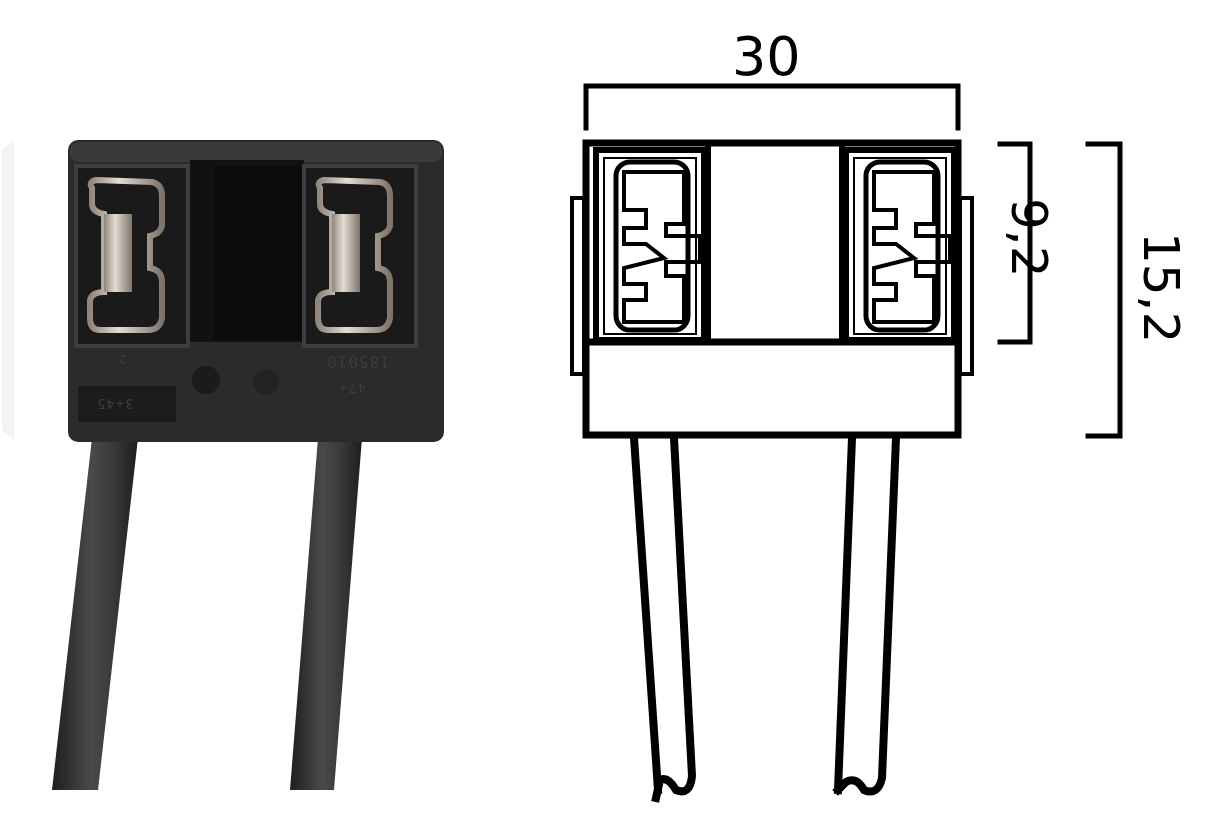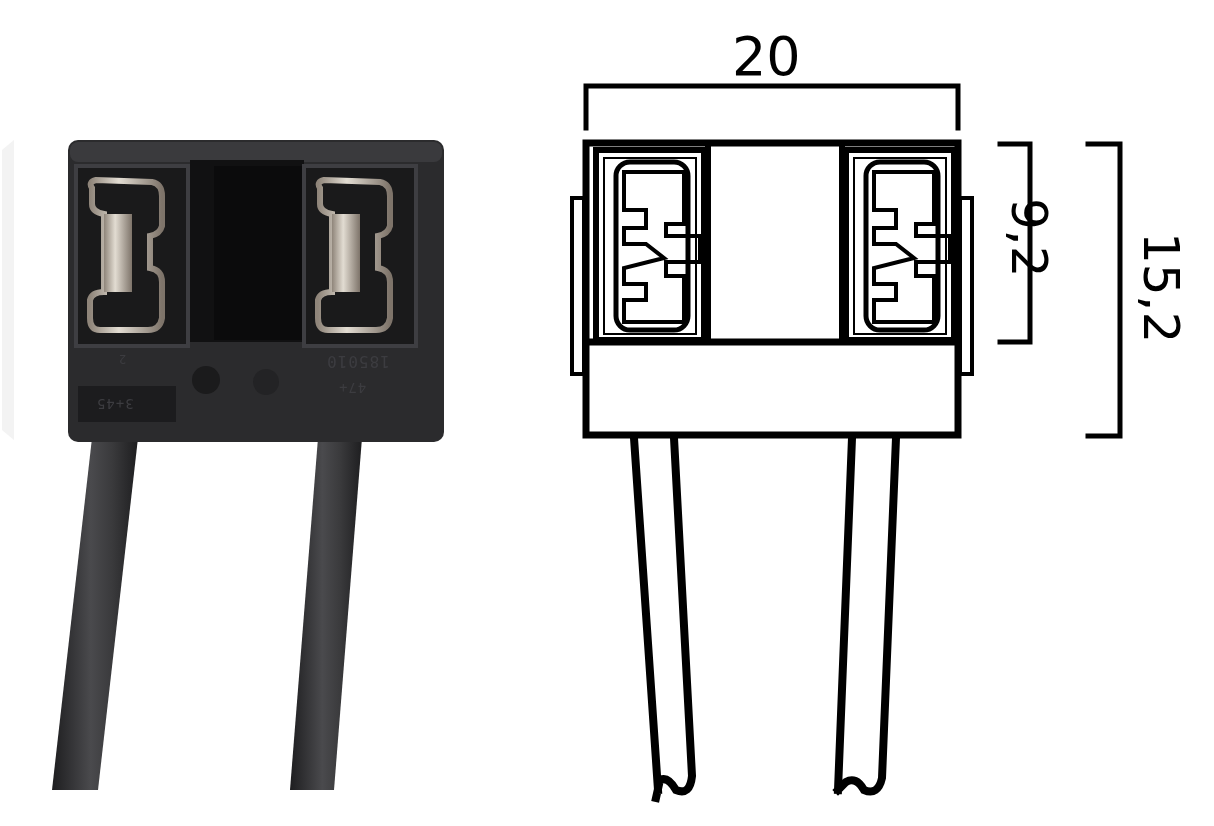--- a/index.html
+++ b/index.html
@@ -101,16 +101,16 @@
       </g>
 
       <path d="M74 438 L98 790 M114 438 L132 776 Q130 796 116 790 Q108 776 100 780 L96 798" stroke-width="8"></path>
       <path d="M292 438 L278 790 M336 438 L322 778 Q318 796 304 790 Q296 776 286 782 L278 790" stroke-width="8"></path>
 
       <polyline points="440,144 470,144 470,342 440,342" stroke-width="5"></polyline>
 
       <polyline points="528,144 560,144 560,436 528,436" stroke-width="5"></polyline>
     </g>
   </svg>
-  <div class="dim-label dim-width">20</div>
+  <div class="dim-label dim-width">30</div>
   <div class="dim-label dim-rot dim-inner">9,2</div>
   <div class="dim-label dim-rot dim-outer">15,2</div>
 </div>
 
 </body></html>

